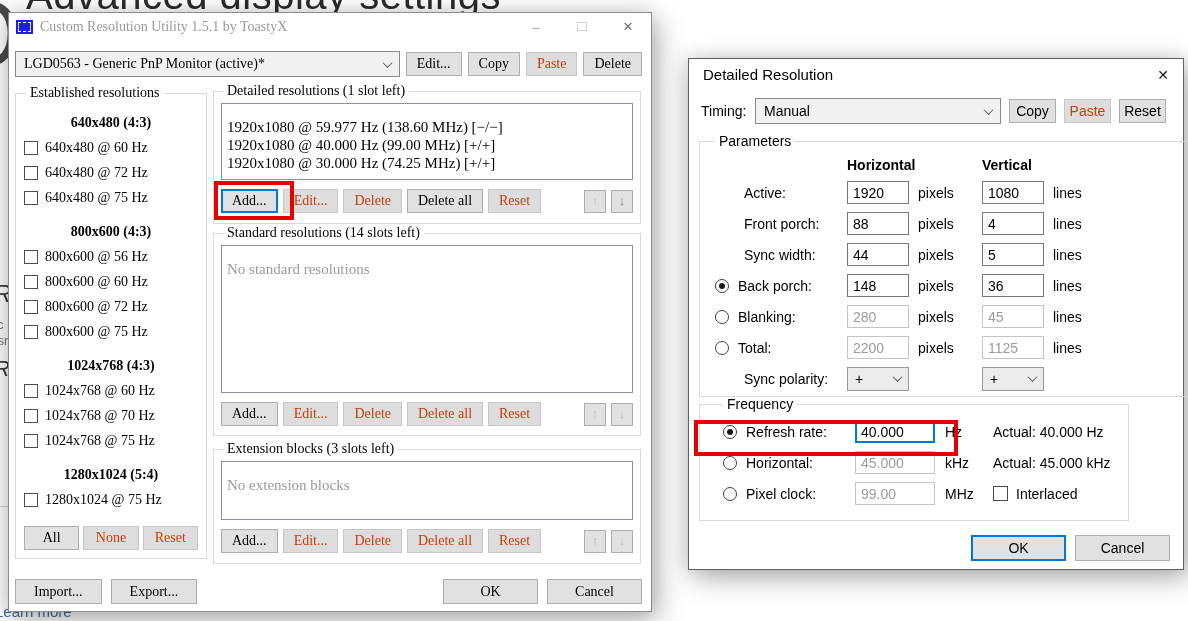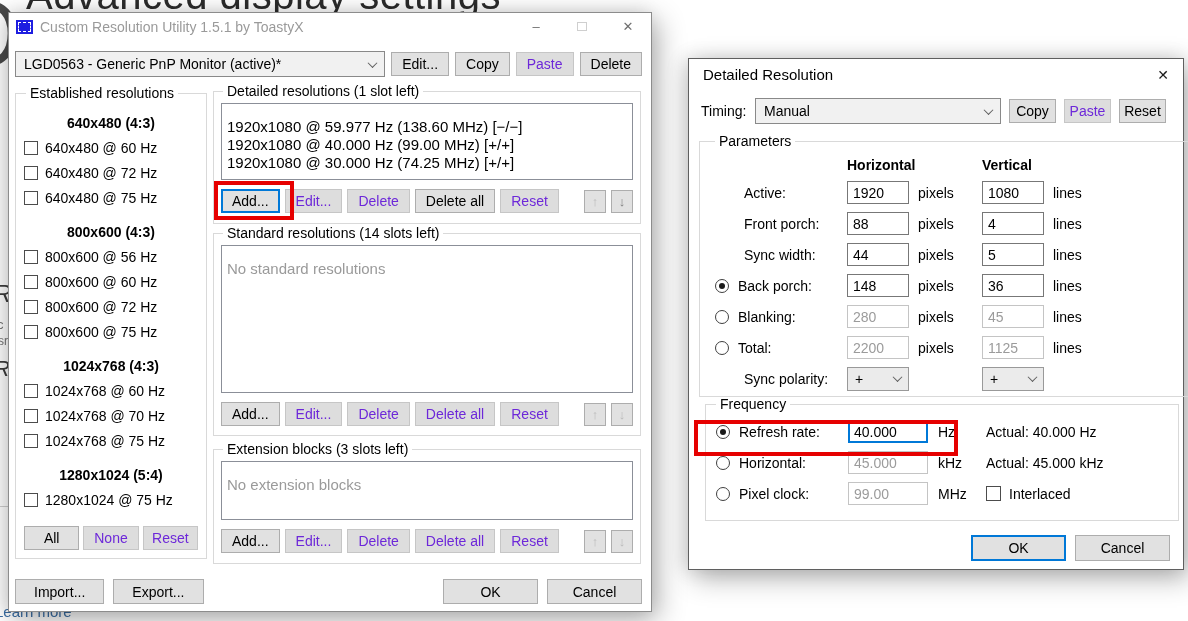--- a/index.html
+++ b/index.html
@@ -19,21 +19,21 @@
   #bg-frag-r2 { top:356px; left:-6px; font-size:22px; font-style:italic; }
   #bg-divider { position:absolute; top:506px; left:0; width:9px; height:1px; background:#cfcfcf; }
   #bg-learn-more { position:absolute; top:603px; left:-5px; font-size:15px; color:#3a6ea5; }
 
   
   .window { position:absolute; background:#fff; border:1px solid #8c8c8c;
             box-shadow: 6px 8px 26px rgba(0,0,0,.30), -4px 0 18px rgba(0,0,0,.12); }
   .btn { background:#e1e1e1; border:1px solid #adadad; color:#000;
          display:inline-flex; align-items:center; justify-content:center;
          height:24px; padding:0 10px; font-size:14px; white-space:nowrap; }
-  .btn.disabled { color:#6d28d9; background:#dddddd; border-color:#c6c6c6; }
+  .btn.disabled { color:#c2410c; background:#dddddd; border-color:#c6c6c6; }
   .btn.focused { border-color:#0078d7; box-shadow: inset 0 0 0 1px #0078d7; }
   .btn.default { border:2px solid #0078d7; }
   .combo { background:#f1f1f1; border:1px solid #898989; height:25px;
            display:flex; align-items:center; padding:12px 8px; }
   .chev { width:7px; height:7px; border-right:1px solid #5f5f5f; border-bottom:1px solid #5f5f5f;
           transform:rotate(45deg) translate(-1px,-1px); margin-left:auto; flex:none; }
   .tbox { background:#fff; border:1px solid #777; height:23px; width:62px;
           display:inline-flex; align-items:center; padding:0 5px; font-size:14px; }
   .tbox.dis { color:#9b9b9b; border-color:#c4c4c4; }
   .tbox.focus { border-color:#0078d7; box-shadow: inset 0 0 0 1px #0078d7; }
@@ -43,21 +43,21 @@
   fieldset.group { border:1px solid #d9d9d9; margin:0; padding:4px 7px 7px 7px; }
   fieldset.group legend { font-size:14px; padding:0 4px; margin-left:2px; }
   .radio { width:14px; height:14px; border:1px solid #3f3f3f; border-radius:50%;
            background:#fff; flex:none; position:relative; }
   .radio.sel::after { content:""; position:absolute; left:3px; top:3px; width:6px; height:6px;
            border-radius:50%; background:#1a1a1a; }
   .checkbox { width:14px; height:14px; border:1px solid #4c4c4c; background:#fff; flex:none; }
   .annot { position:absolute; border:4px solid #e60000; z-index:50; pointer-events:none; }
 
   
-  #cru { left:8px; top:12px; width:644px; height:600px; }
+  #cru { left:8px; top:12px; width:644px; height:600px;font-family:Liberation Serif, serif; }
   #cru .titlebar { height:27px; display:flex; align-items:center; padding-left:7px; color:#9a9a9a; font-size:14px; }
   .app-icon { width:17px; height:14px; background:#1e1ee0; margin-right:7px; flex:none; position:relative; }
   .app-icon::after { content:""; position:absolute; inset:2px; border:1px dashed #fff; }
   .tb-controls { margin-left:auto; display:flex; height:100%; }
   .tb-btn { width:46px; height:100%; display:flex; align-items:center; justify-content:center;
             color:#6f6f6f; font-size:13px; }
   .max-glyph { width:10px; height:9px; border:1px solid #cfcfcf; }
   #cru-toolbar { display:flex; align-items:center; padding:11px 9px 0 6px; }
   #monitor-combo { width:402px; font-size:14px; }
   #cru-toolbar .btn { margin-left:6px; }
@@ -101,21 +101,21 @@
   #fs-params { position:absolute; left:10px; top:74px; width:552px; height:264px; padding-left:13px; }
   .phead { display:grid; grid-template-columns:134px 63px 72px 63px auto; height:24px; align-items:center; }
   .phead b { font-size:14px; white-space:nowrap; }
   .prow { display:grid; grid-template-columns:134px 63px 72px 63px auto; height:31px; align-items:center; }
   .plabel { display:flex; align-items:center; gap:9px; padding-left:2px; font-size:14px; }
   .plabel.noradio { padding-left:31px; }
   .unit { padding-left:8px; font-size:14px; }
   .mini-combo { width:62px; height:24px; background:#ebebeb; border:1px solid #999;
                 display:flex; align-items:center; padding:0 7px; font-size:14px; }
 
-  #fs-freq { position:absolute; left:16px; top:337px; width:474px; height:125px; padding-left:8px; }
+  #fs-freq { position:absolute; left:10px; top:337px; width:430px; height:125px; padding-left:21px; }
   .frow { display:grid; grid-template-columns:134px 82px 56px auto; height:31px; align-items:center; }
   .frow .tbox { width:80px; }
   .actual { font-size:14px; }
   .inter-wrap { display:flex; align-items:center; gap:8px; }
 
   #dlg-footer { position:absolute; top:476px; right:13px; display:flex; gap:9px; }
   #dlg-footer .btn { width:95px; height:26px; }
 
   
   #red-add { left:214px; top:181px; width:80px; height:39px; }

